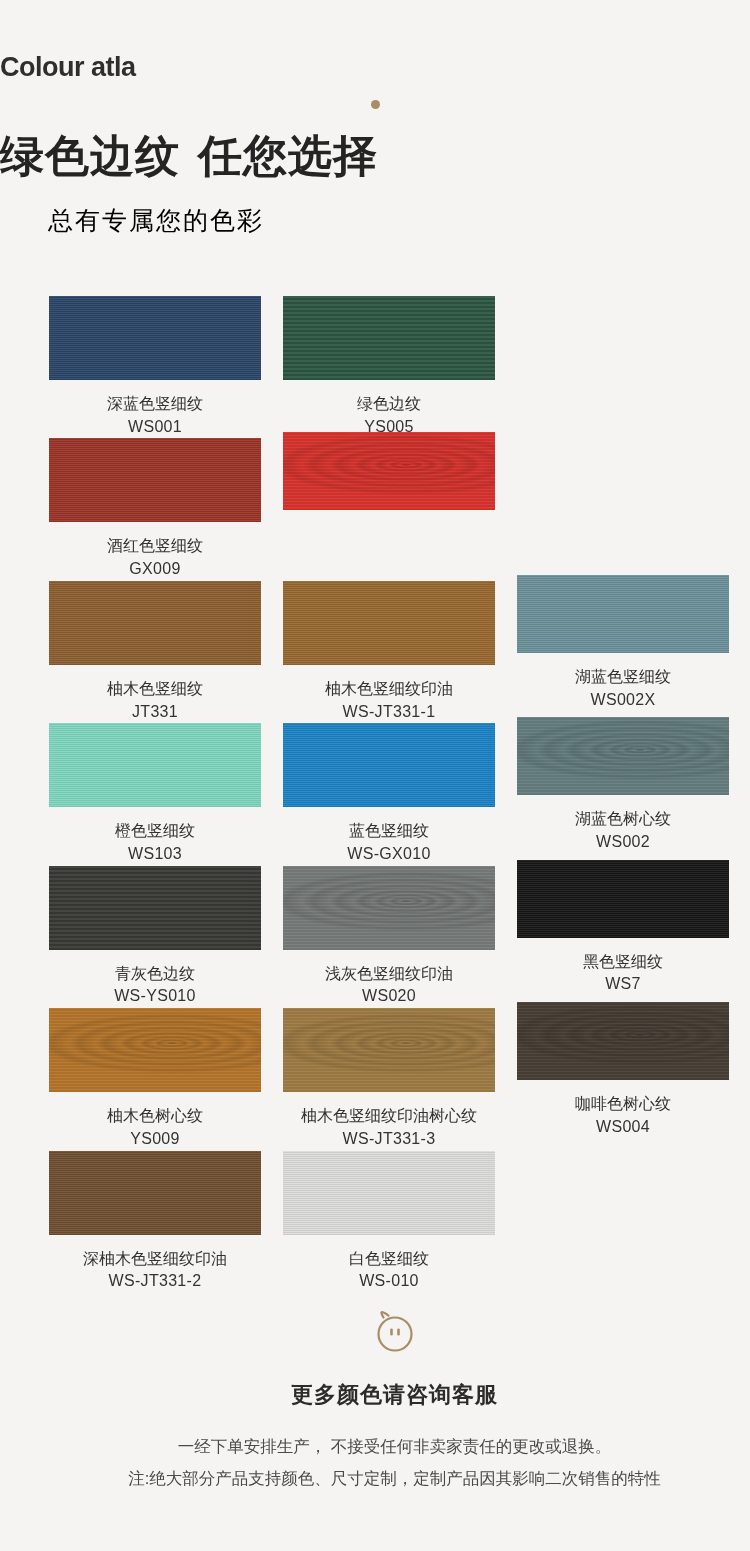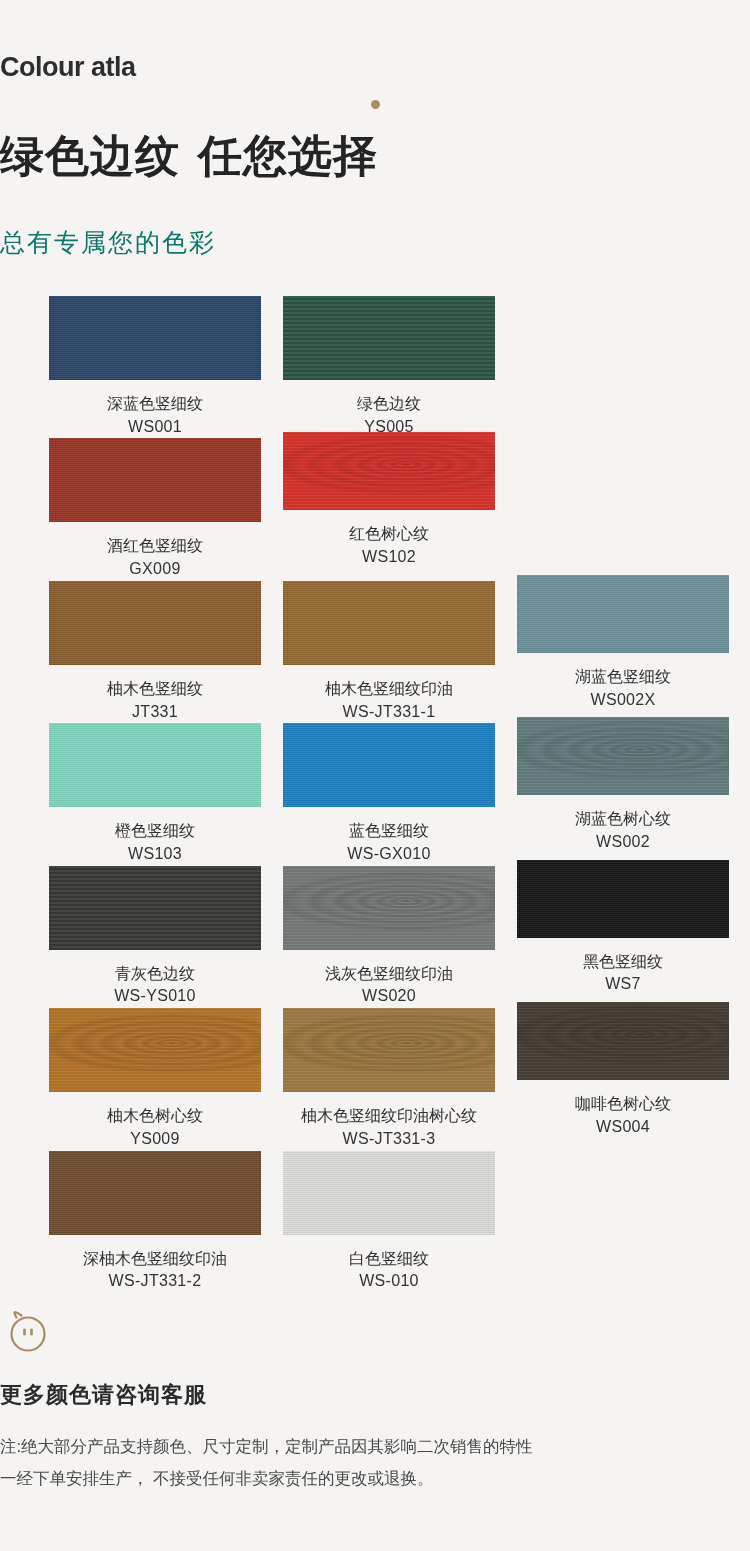--- a/index.html
+++ b/index.html
@@ -37,24 +37,25 @@
     margin-top: 18px;
     font-size: 44px;
     font-weight: bold;
     color: #242424;
     letter-spacing: 1px;
     font-family: "DejaVu Sans", "Liberation Sans", sans-serif;
   }
   .headline .gap { display: inline-block; width: 18px; }
 
   .subhead {
-    margin-top: 40px;
+    margin-top: 18px;
     font-size: 25px;
-    color: #0f766e;
+    color: #000000;
     letter-spacing: 2px;
+    padding-left: 48px;
   }
 
   
   .grid {
     position: absolute;
     top: 296px;
     left: 49px;
     width: 680px;
   }
 
@@ -128,21 +129,22 @@
   }
   .cap-name { font-size: 16px; color: #333; display: block; }
   .cap-code { font-size: 16px; color: #333; display: block; letter-spacing: 0.3px; }
 
   
   .footer {
     position: absolute;
     top: 1308px;
     left: 0;
     width: 750px;
-    text-align: left;
+    text-align: center;
+    padding-left: 39px;
   }
 
   .chat-icon { display: block; margin: 0 auto; }
 
   .more-colors {
     margin-top: 12px;
     font-size: 22px;
     font-weight: bold;
     color: #2b2b2b;
     letter-spacing: 1px;
@@ -190,24 +192,20 @@
       <div class="row">
         <div class="cell">
           <div class="chip fine" style="background: rgb(154, 51, 39);"></div>
           <div class="caption">
             <span class="cap-name">酒红色竖细纹</span>
             <span class="cap-code">GX009</span>
           </div>
         </div>
         <div class="cell col3">
           <div class="chip heart" style="background: rgb(216, 52, 46);"></div>
-          <div class="caption">
-            <span class="cap-name">红色树心纹</span>
-            <span class="cap-code">WS102</span>
-          </div>
         </div>
       </div>
       <div class="row">
         <div class="cell">
           <div class="chip fine" style="background: rgb(139, 94, 47);"></div>
           <div class="caption">
             <span class="cap-name">柚木色竖细纹</span>
             <span class="cap-code">JT331</span>
           </div>
         </div>
@@ -318,18 +316,18 @@
     <span class="chat-icon">
       <svg width="56" height="56" viewBox="0 0 56 56" aria-hidden="true">
         <path d="M16.5 9.5 C14.5 6 14 4.5 14.6 4.2 C15.4 3.9 18.8 5.6 21.5 7.6" fill="none" stroke="#a98d67" stroke-width="2.2" stroke-linecap="round" stroke-linejoin="round"></path>
         <circle cx="28" cy="26" r="16.5" fill="none" stroke="#a98d67" stroke-width="2.2"></circle>
         <rect x="23.2" y="20.5" width="2.6" height="7" rx="1.3" fill="#a98d67"></rect>
         <rect x="30.2" y="20.5" width="2.6" height="7" rx="1.3" fill="#a98d67"></rect>
       </svg>
     </span>
     <div class="more-colors">更多颜色请咨询客服</div>
     <div class="note">
+      <span class="note-line">一经下单安排生产， 不接受任何非卖家责任的更改或退换。</span>
       <span class="note-line">注:绝大部分产品支持颜色、尺寸定制，定制产品因其影响二次销售的特性</span>
-      <span class="note-line">一经下单安排生产， 不接受任何非卖家责任的更改或退换。</span>
     </div>
   </div>
 
 </div>
 
 </body></html>

